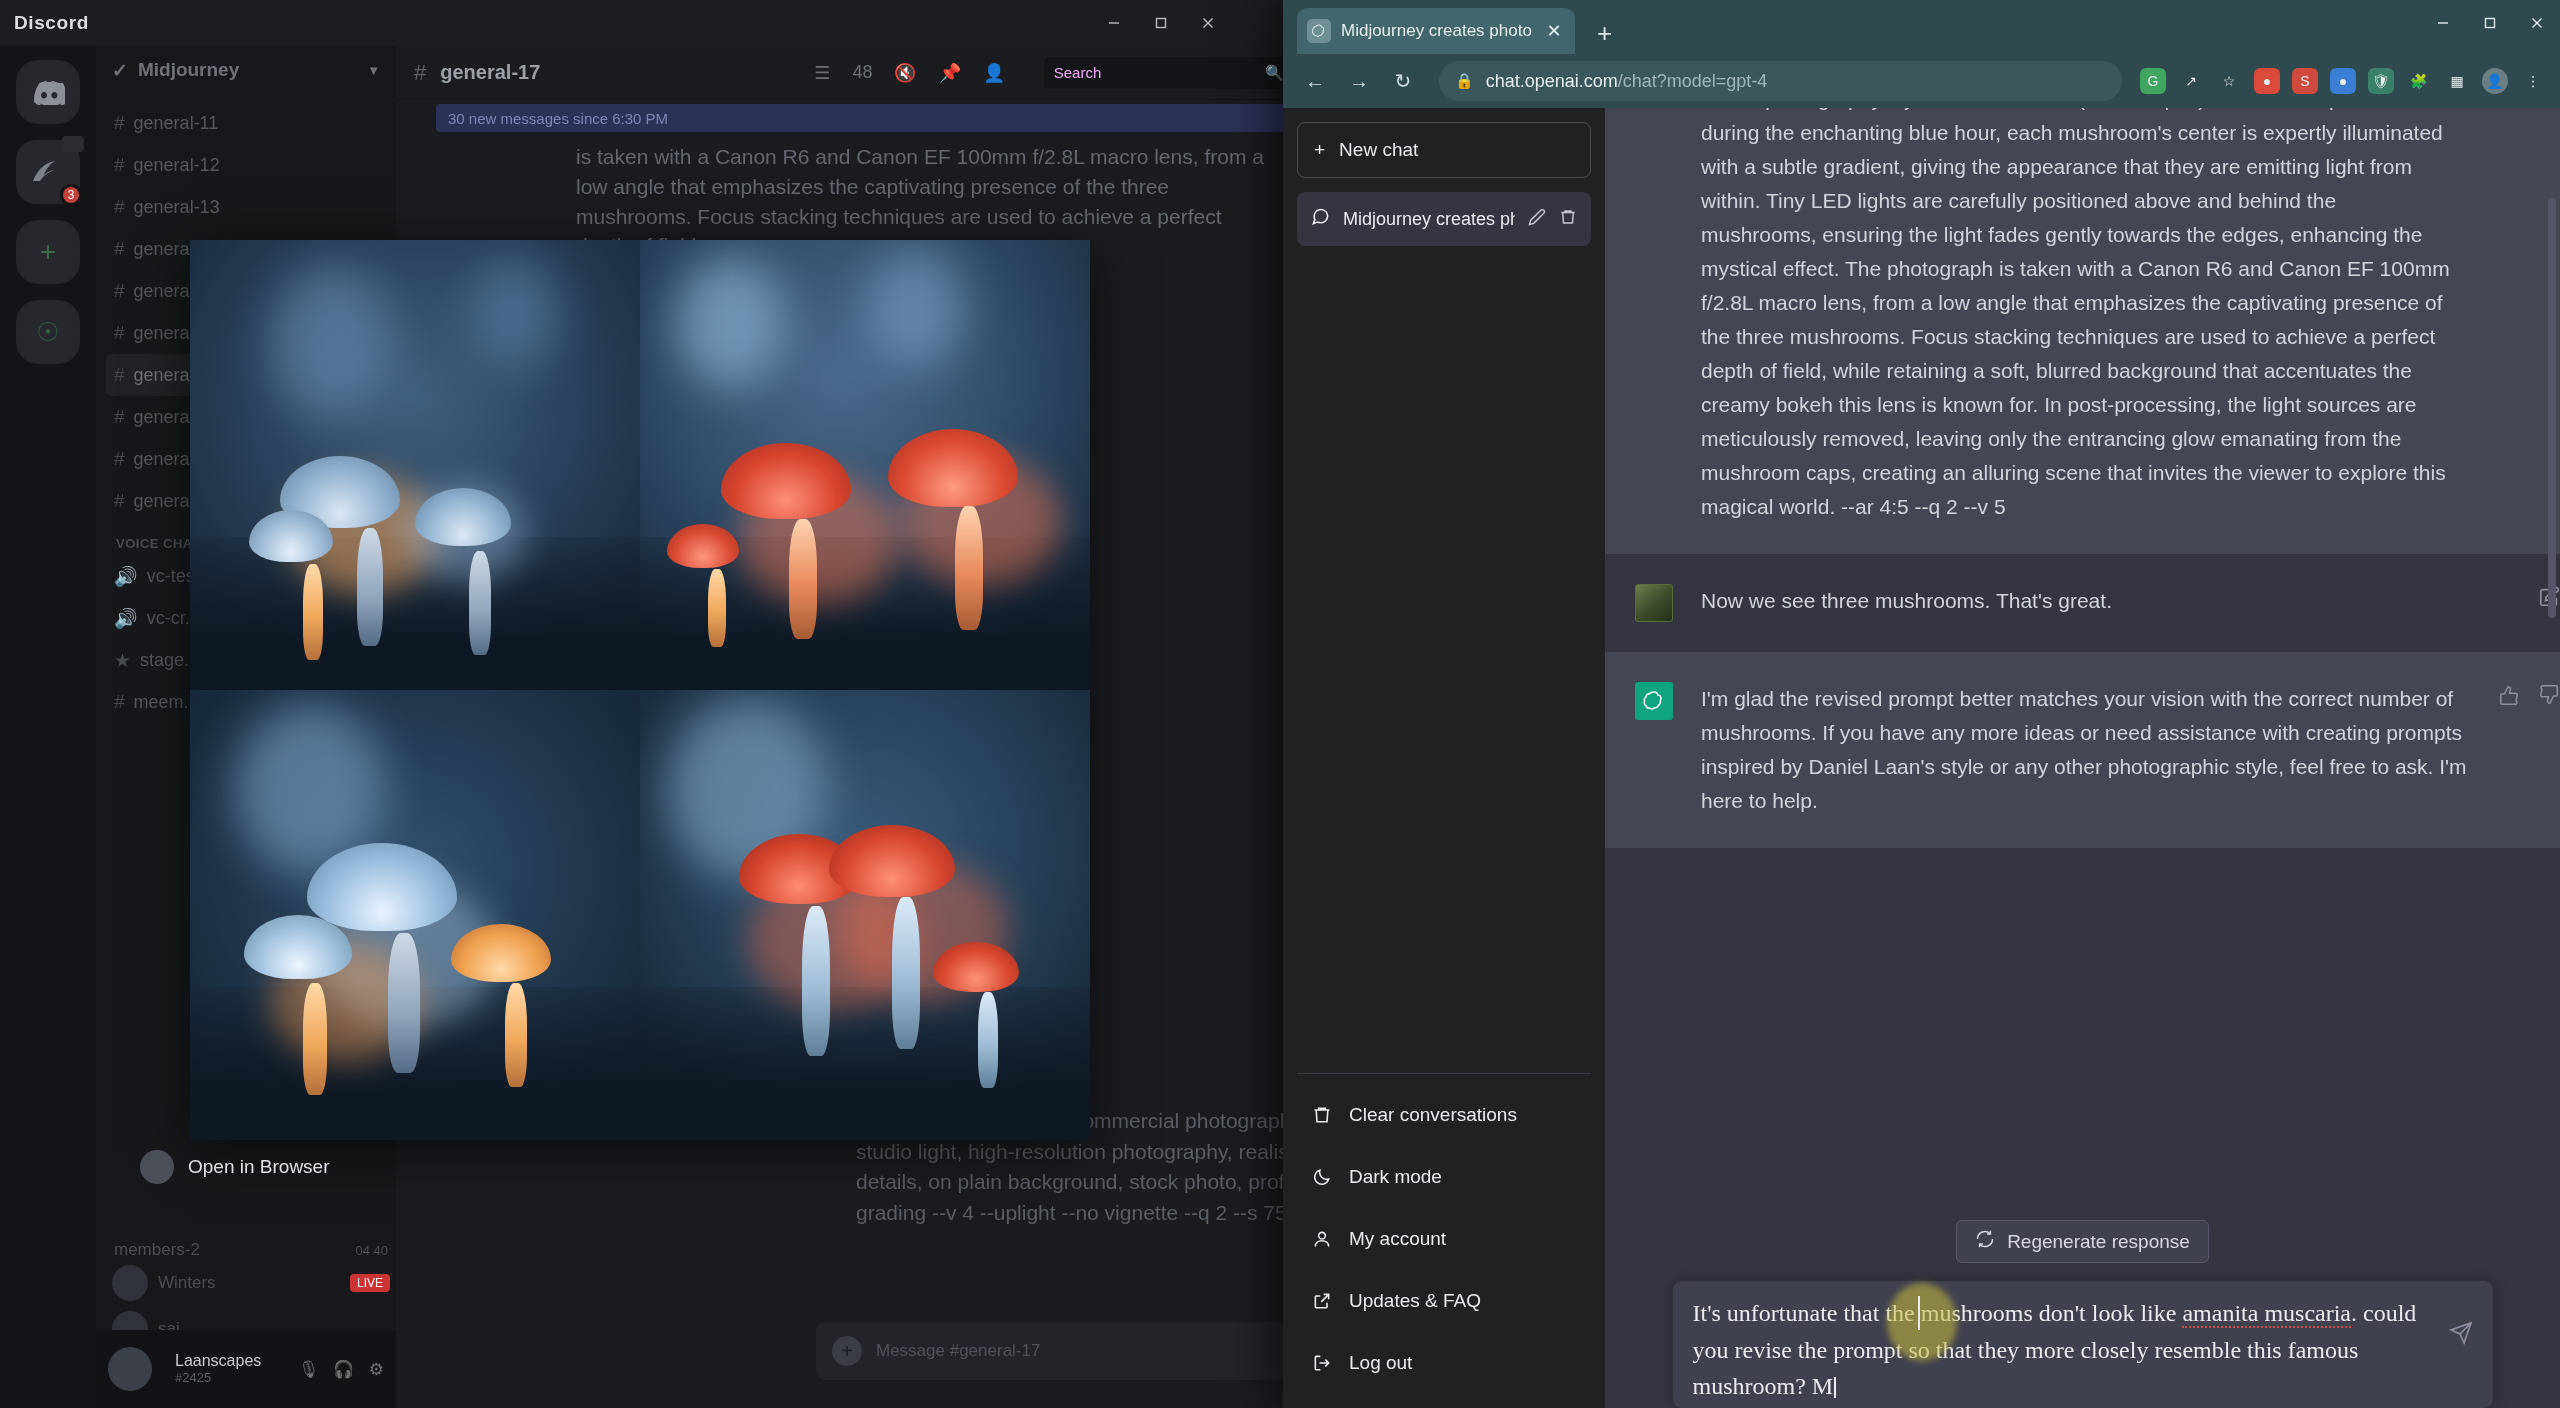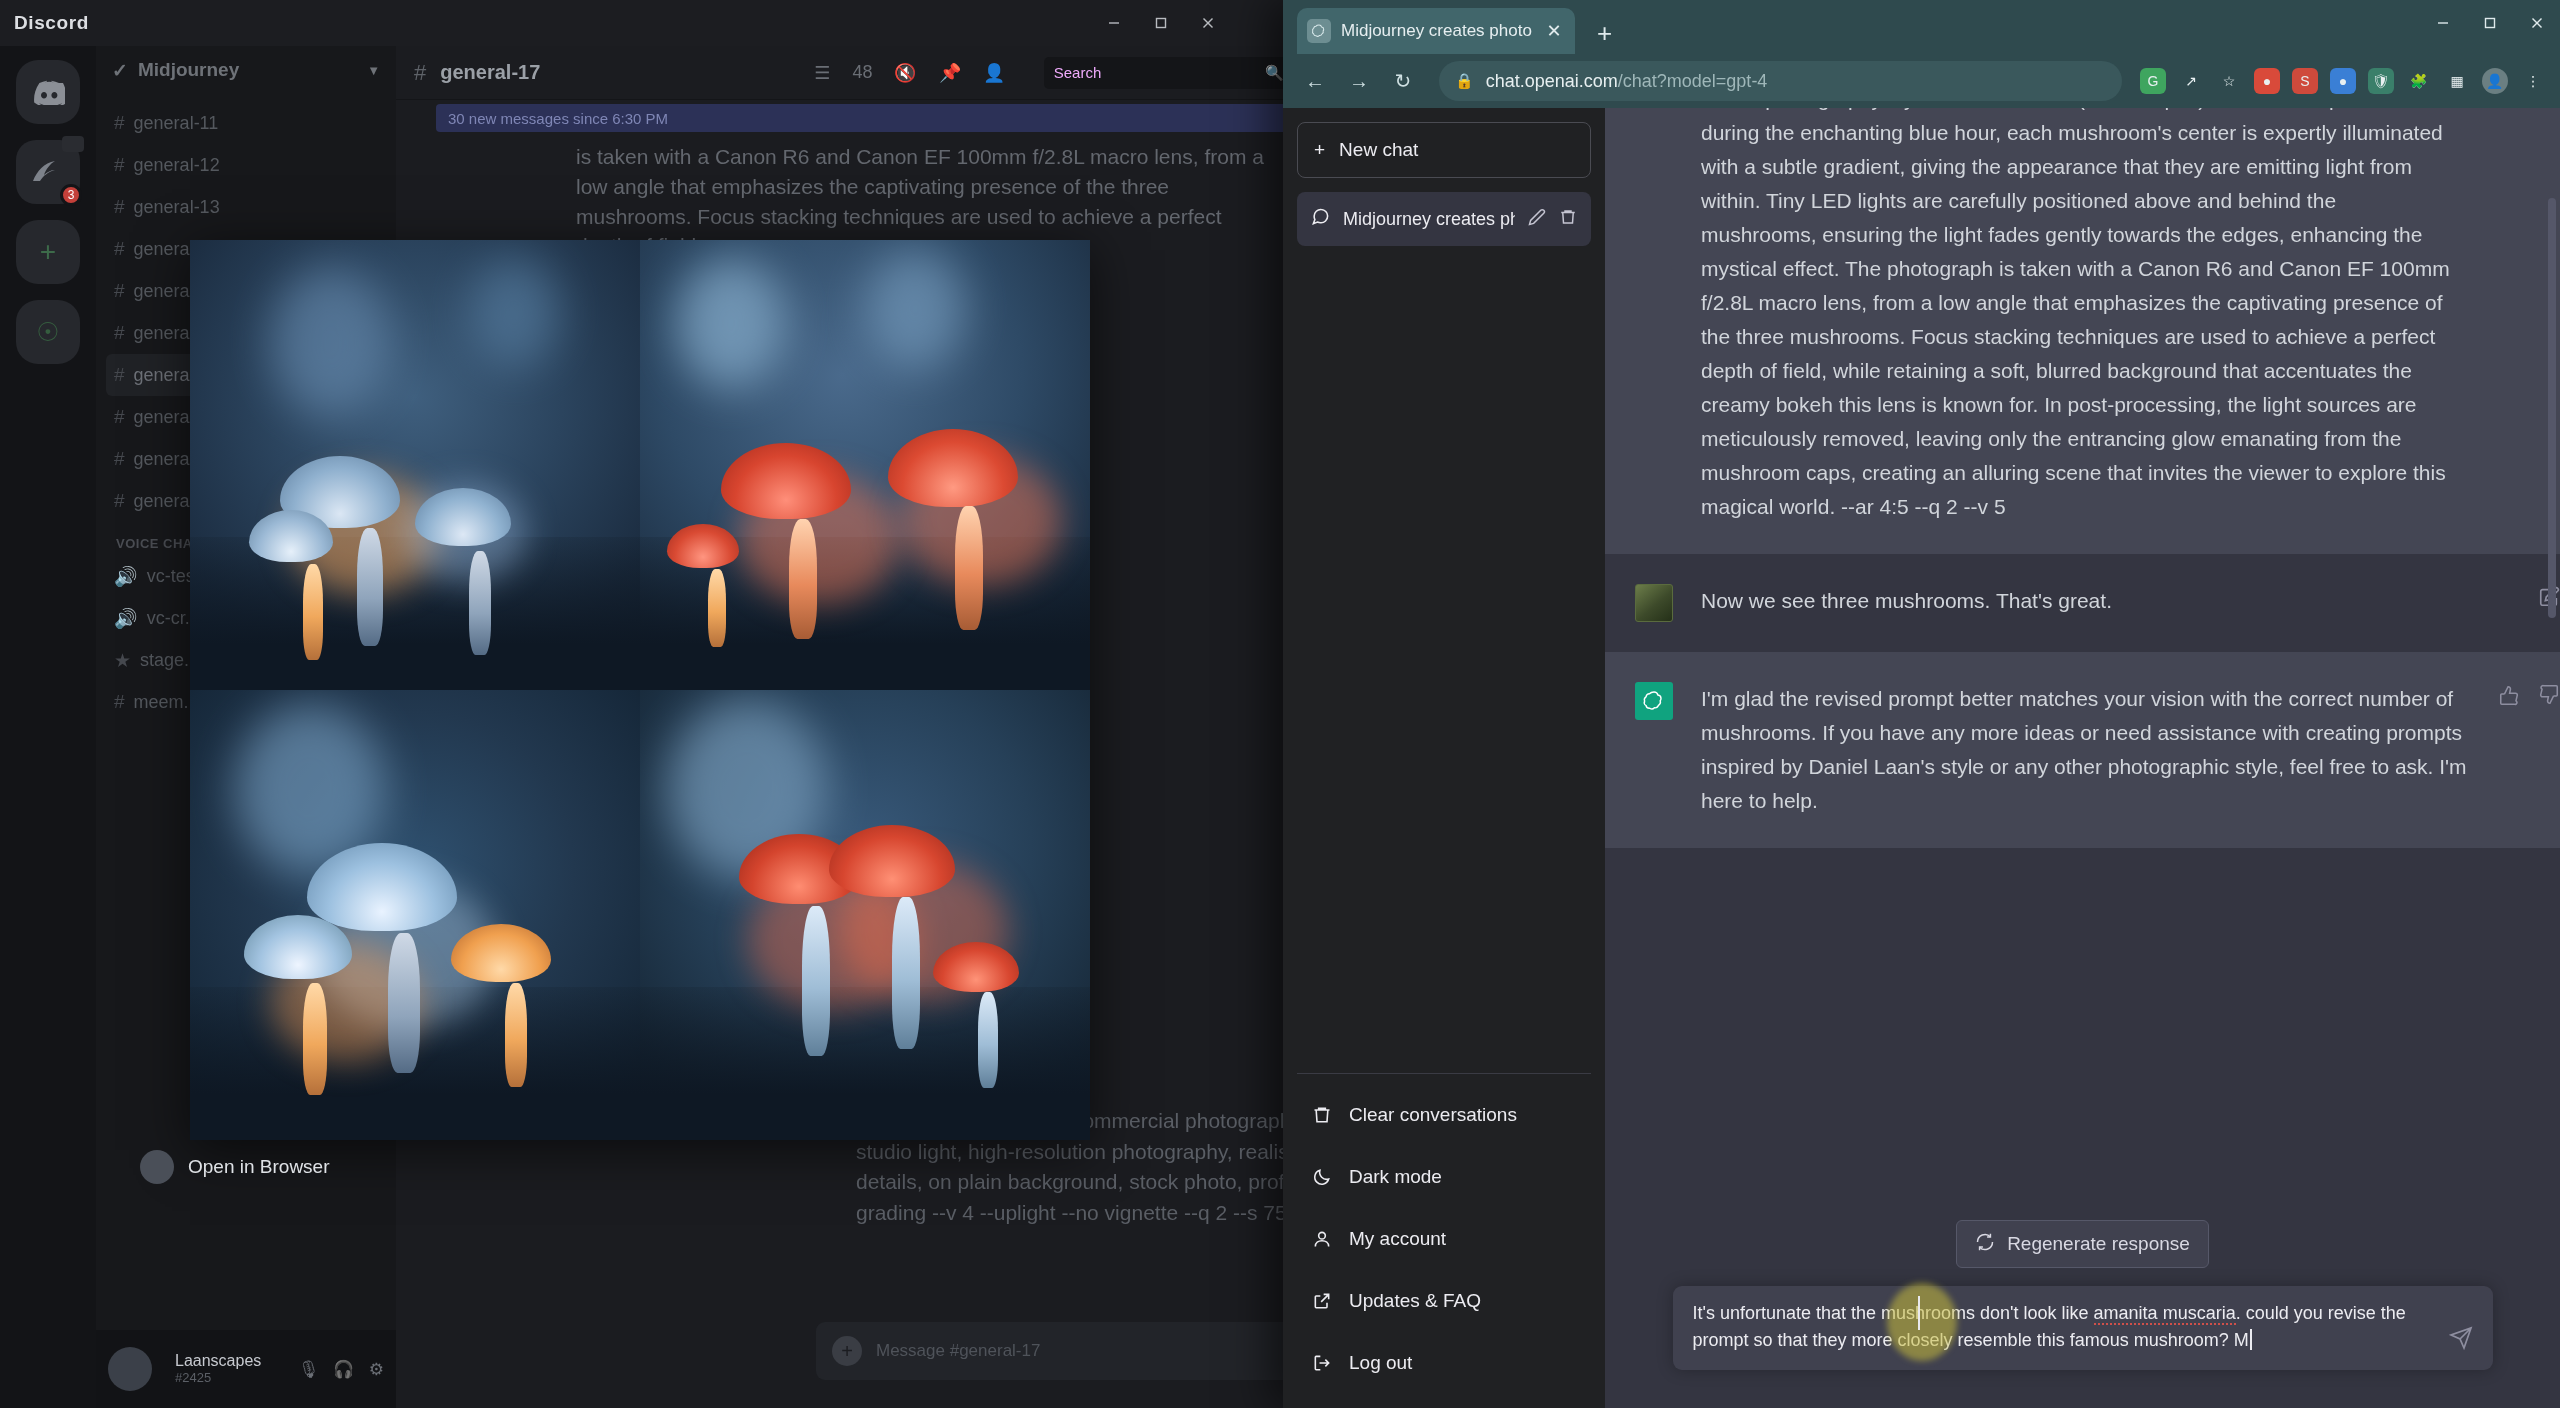--- a/index.html
+++ b/index.html
@@ -242,21 +242,21 @@
     margin-top: 8px; height: 48px; border: 1px solid #565869; border-radius: 6px;
     background: #40414f; display: flex; align-items: center; gap: 12px; padding: 0 18px;
     color: #d9d9e3; font-size: 19px;
   }
   .prompt-box {
     margin-top: 18px; width: 820px; min-height: 84px; background: #40414f;
     border-radius: 9px; box-shadow: 0 0 16px rgba(0,0,0,.28);
     display: flex; align-items: flex-start; padding: 14px 20px; gap: 10px;
   }
   .prompt-text {
-    flex: 1; color: #ececf1; font-size: 18px; line-height: 1.52;
+    flex: 1; color: #ececf1; font-size: 24px; line-height: 1.52; font-family: Liberation Serif, serif;
   }
   .spell { border-bottom: 2px dotted #d0504a; }
   .caret { display:inline-block; width: 2px; height: 21px; background:#ececf1; vertical-align:-4px; margin-left:1px;}
   .send-ic { color: #8e8ea0; font-size: 22px; padding-top: 26px; }
   .cursor-blob {
     position: absolute; left: 1887px; top: 1283px; width: 70px; height: 78px;
     border-radius: 50%; background: rgba(200,190,60,.55); filter: blur(3px); z-index: 60;
   }
   .cursor-ibeam {
     position:absolute; left:1918px; top: 1296px; width:2px; height: 34px; background:#e9e9ee; z-index:61;
@@ -376,20 +376,35 @@
             <span class="hash">★</span>
             <span>stage...</span>
           </div>
         <div class="chan-item">
             <span class="hash">#</span>
             <span>meem...</span>
           </div>
       </div>
     </div>
 
+    <div style="position:absolute;left:106px;top:1240px;width:290px;color:#4a4d53;">
+      <div style="display:flex;align-items:center;font-size:17px;padding:0 8px;">
+        <span>members-2</span>
+        <span style="margin-left:auto;font-size:13px;">04  40</span>
+      </div>
+      <div class="mem-row" style="padding:0 6px;">
+        <div class="mem-av"></div>
+        <span class="mem-name">Winters</span>
+        <span style="margin-left:auto;background:#c33;color:#fff;font-size:12px;padding:2px 7px;border-radius:4px;">LIVE</span>
+      </div>
+      <div class="mem-row" style="padding:0 6px;">
+        <div class="mem-av"></div>
+        <span class="mem-name">sai</span>
+      </div>
+    </div>
 
     <div class="user-bar">
       <div class="user-av"></div>
       <div class="user-names">
         <div class="user-name">Laanscapes</div>
         <div class="user-tag">#2425</div>
       </div>
       <div class="user-icons">
         <span>🎙</span>
         <span>🎧</span>

